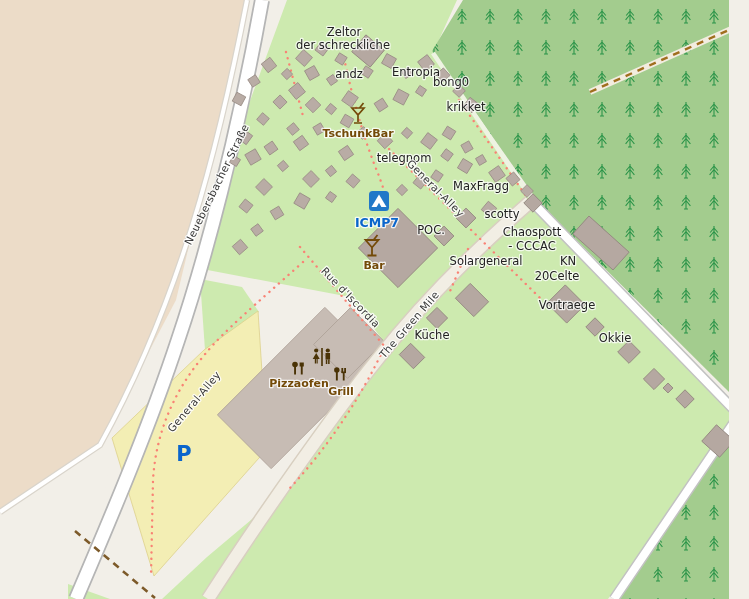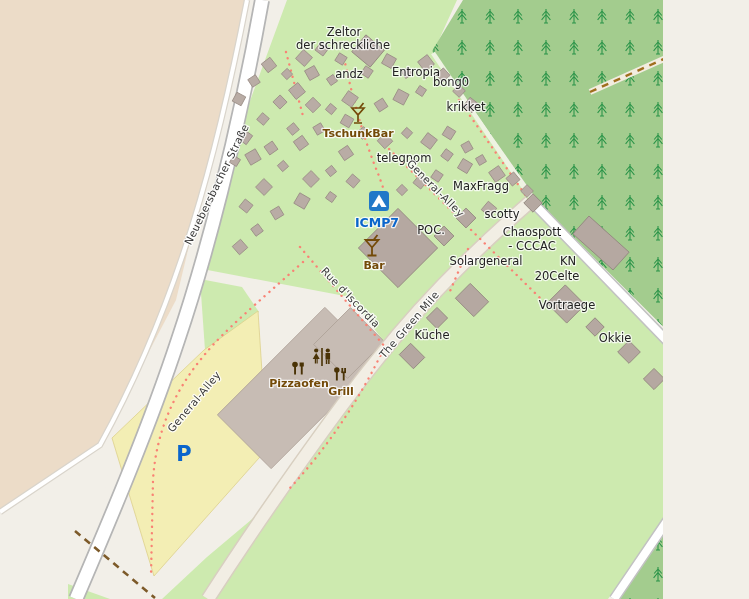--- a/index.html
+++ b/index.html
@@ -1,16 +1,16 @@
 <!DOCTYPE html>
 <html><head>
 <meta charset="utf-8">
 <style>
   html,body{margin:0;padding:0;background:#f2efe8;}
-  #map{position:relative;width:663px;height:599px;overflow:hidden;cursor:grab;}
+  #map{position:relative;width:729px;height:599px;overflow:hidden;cursor:grab;}
   svg{display:block;font-family:"DejaVu Sans",sans-serif;}
   .lbl{text-anchor:middle;paint-order:stroke fill;stroke:#ffffff;stroke-width:2.6;stroke-linejoin:round;stroke-linecap:round;}
   .place{font-size:11.5px;fill:#222222;stroke-opacity:.72;}
   .road{font-size:10.5px;fill:#383838;stroke-opacity:.85;letter-spacing:.4px;}
   .poi{font-size:11px;font-weight:bold;fill:#734a08;stroke-opacity:.8;}
   .poib{font-size:12.5px;font-weight:bold;fill:#0a65cc;stroke-opacity:.8;}
   .parking{font-size:21px;font-weight:bold;fill:#0a65cc;stroke-width:0;}
   .tent{fill:#b9aca5;stroke:#998c85;stroke-width:.8;}
   .bld{fill:#b5a8a1;stroke:#948880;stroke-width:.9;}
 </style>

